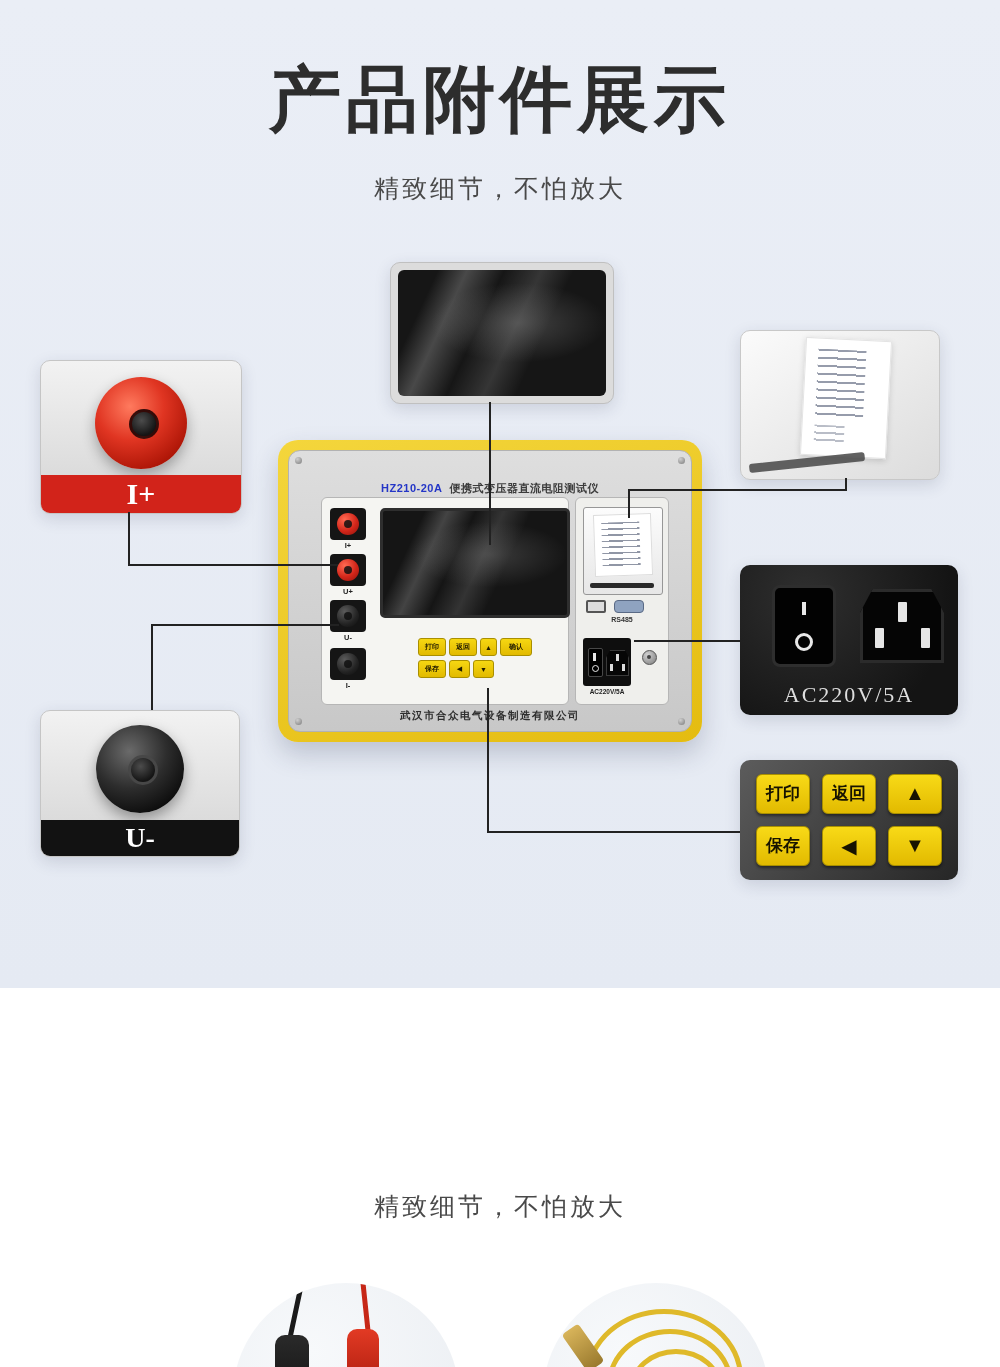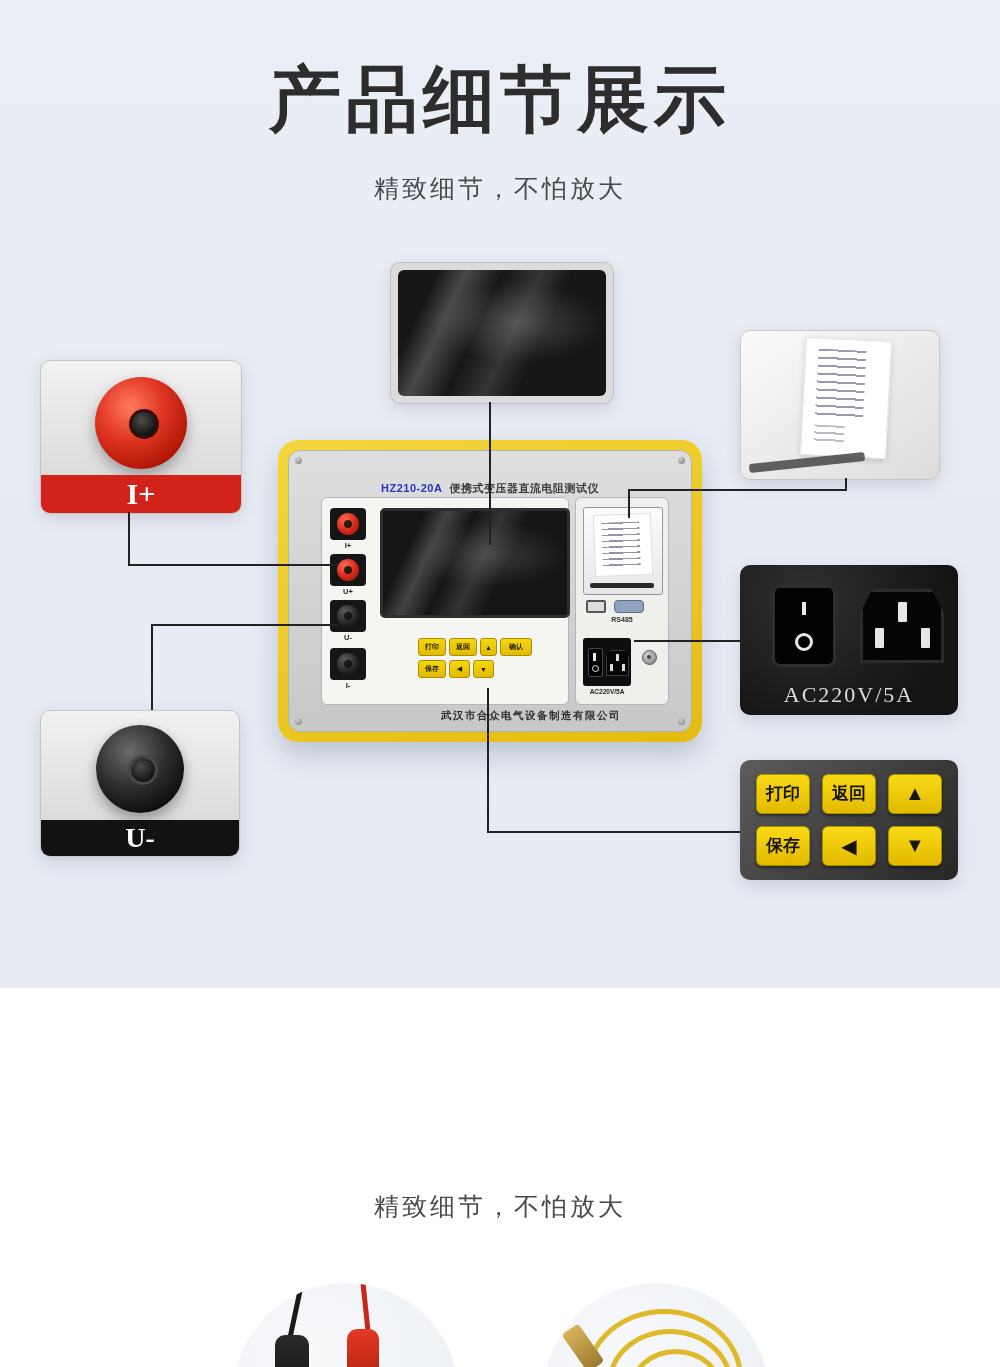--- a/index.html
+++ b/index.html
@@ -94,21 +94,21 @@
   .inlet{position:absolute;left:23px;top:12px;width:21px;height:24px;background:#060606;
          border:1px solid #3a3a3a;clip-path:polygon(0 30%,18% 0,82% 0,100% 30%,100% 100%,0 100%);}
   .inlet i{position:absolute;width:3px;height:7px;background:#ddd;}
   .inlet .ip1{left:9px;top:3px;} .inlet .ip2{left:3px;top:13px;} .inlet .ip3{left:15px;top:13px;}
   .socket-label{position:absolute;left:0;top:190px;width:62px;text-align:center;
                 font-size:6.5px;font-weight:700;color:#222;}
   .gscrew{position:absolute;left:66px;top:152px;width:13px;height:13px;border-radius:50%;
           border:1px solid #555;background:radial-gradient(circle at 35% 30%,#d2d2d2,#7c7c7c);}
   .gscrew::after{content:"";position:absolute;left:4px;top:4px;width:4px;height:4px;border-radius:50%;background:#444;}
   .company{position:absolute;bottom:8px;left:0;width:100%;text-align:center;
-           font-size:10.5px;font-weight:700;color:#2e2e2e;letter-spacing:1.5px;margin-left:41px;}
+           font-size:10.5px;font-weight:700;color:#2e2e2e;letter-spacing:1.5px;}
 
   
   .co{position:absolute;border-radius:10px;box-shadow:0 5px 16px rgba(40,50,80,.15);z-index:5;}
   .co-lcd{left:390px;top:262px;width:222px;height:140px;background:#dcdcdc;border:1px solid #c0c0c0;}
   .co-lcd-screen{position:absolute;inset:7px;border-radius:6px;
        background:
         radial-gradient(ellipse 60% 45% at 58% 42%, rgba(135,135,135,.4), rgba(0,0,0,0) 70%),
         linear-gradient(115deg, rgba(0,0,0,0) 15%, rgba(180,180,180,.32) 26%, rgba(0,0,0,0) 40%, rgba(165,165,165,.22) 54%, rgba(0,0,0,0) 66%),
         #161616;}
   .co-term{background:linear-gradient(#f2f2f2,#d4d4d4);border:1px solid #c5c5c5;overflow:hidden;}
@@ -178,21 +178,21 @@
   .c3{left:86px;top:66px;width:84px;height:72px;}
   .brass-clip{position:absolute;left:30px;top:42px;width:20px;height:46px;border-radius:4px;
               background:linear-gradient(#d8b45a,#9a7a2e);transform:rotate(-35deg);}
 </style>
 </head>
 <body>
 
 <div id="page">
   <div class="bg-top"></div>
 
-  <h1 class="sec-title t1">产品细节展示</h1>
+  <h1 class="sec-title t1">产品附件展示</h1>
   <p class="sec-sub s1">精致细节，不怕放大</p>
 
   <div class="cline v l-lcd"></div>
   <div class="cline v l-ip-v"></div>
   <div class="cline h l-ip-h"></div>
   <div class="cline v l-pr-v1"></div>
   <div class="cline h l-pr-h"></div>
   <div class="cline v l-pr-v2"></div>
   <div class="cline h l-so-h"></div>
   <div class="cline v l-um-v"></div>

